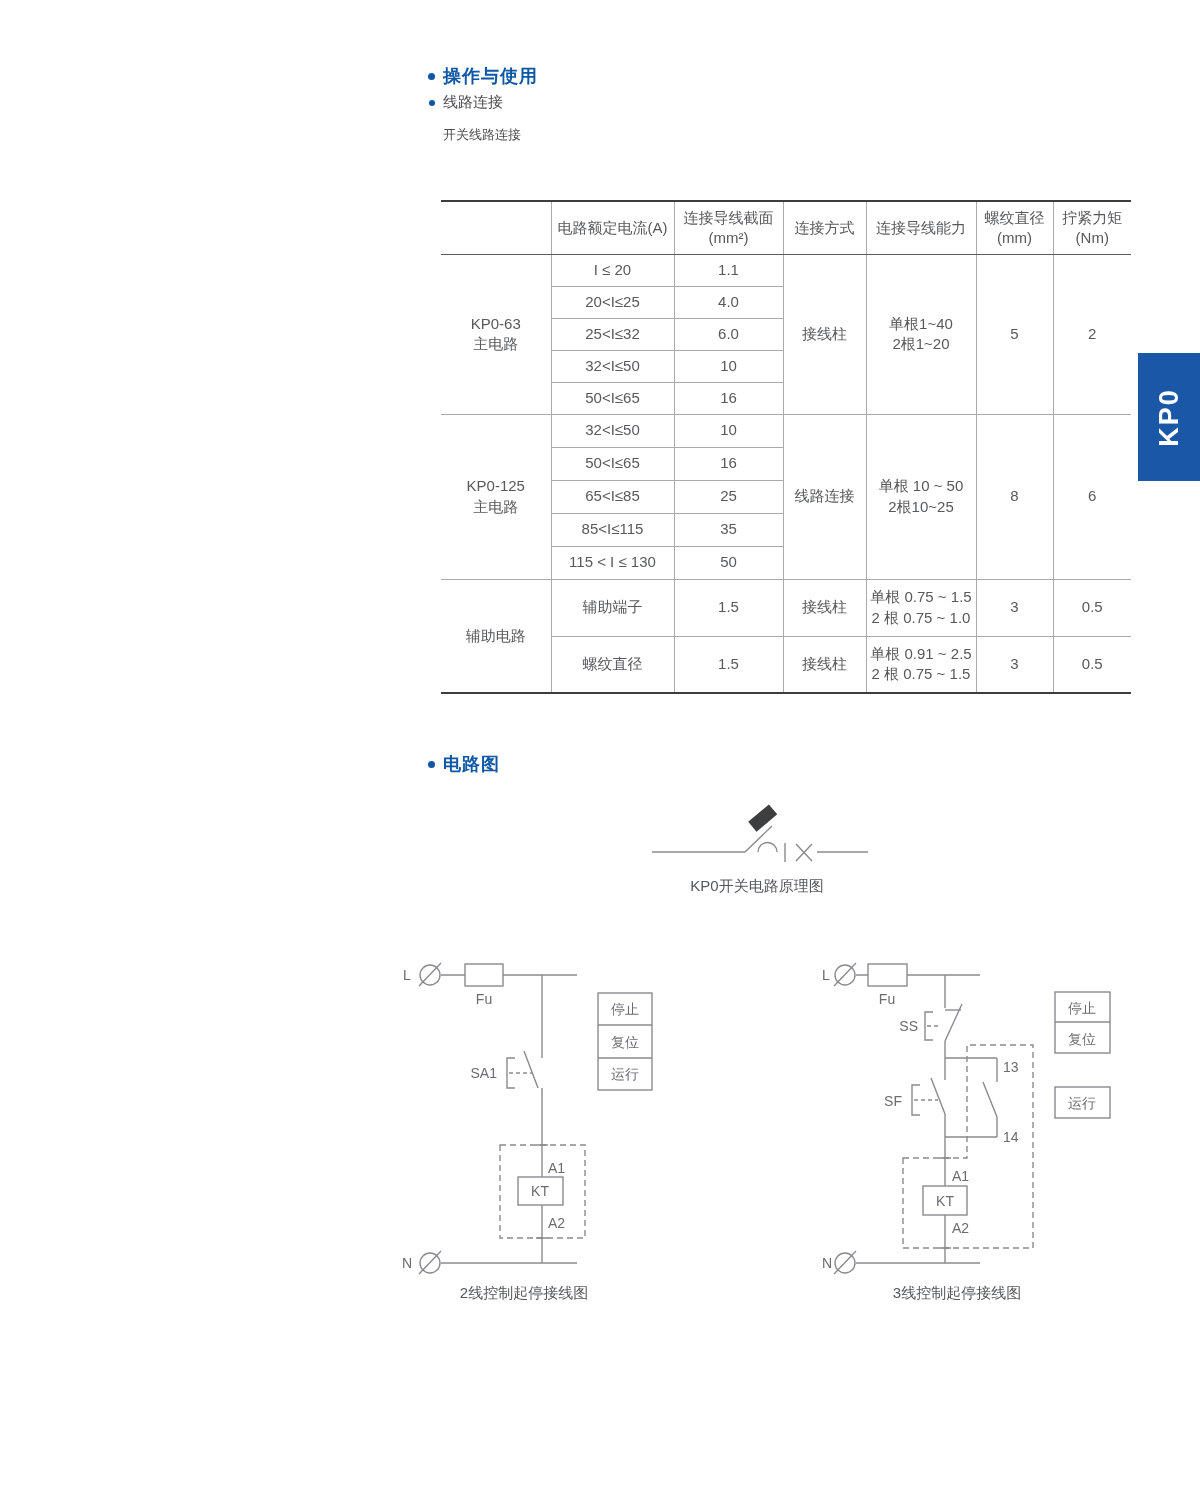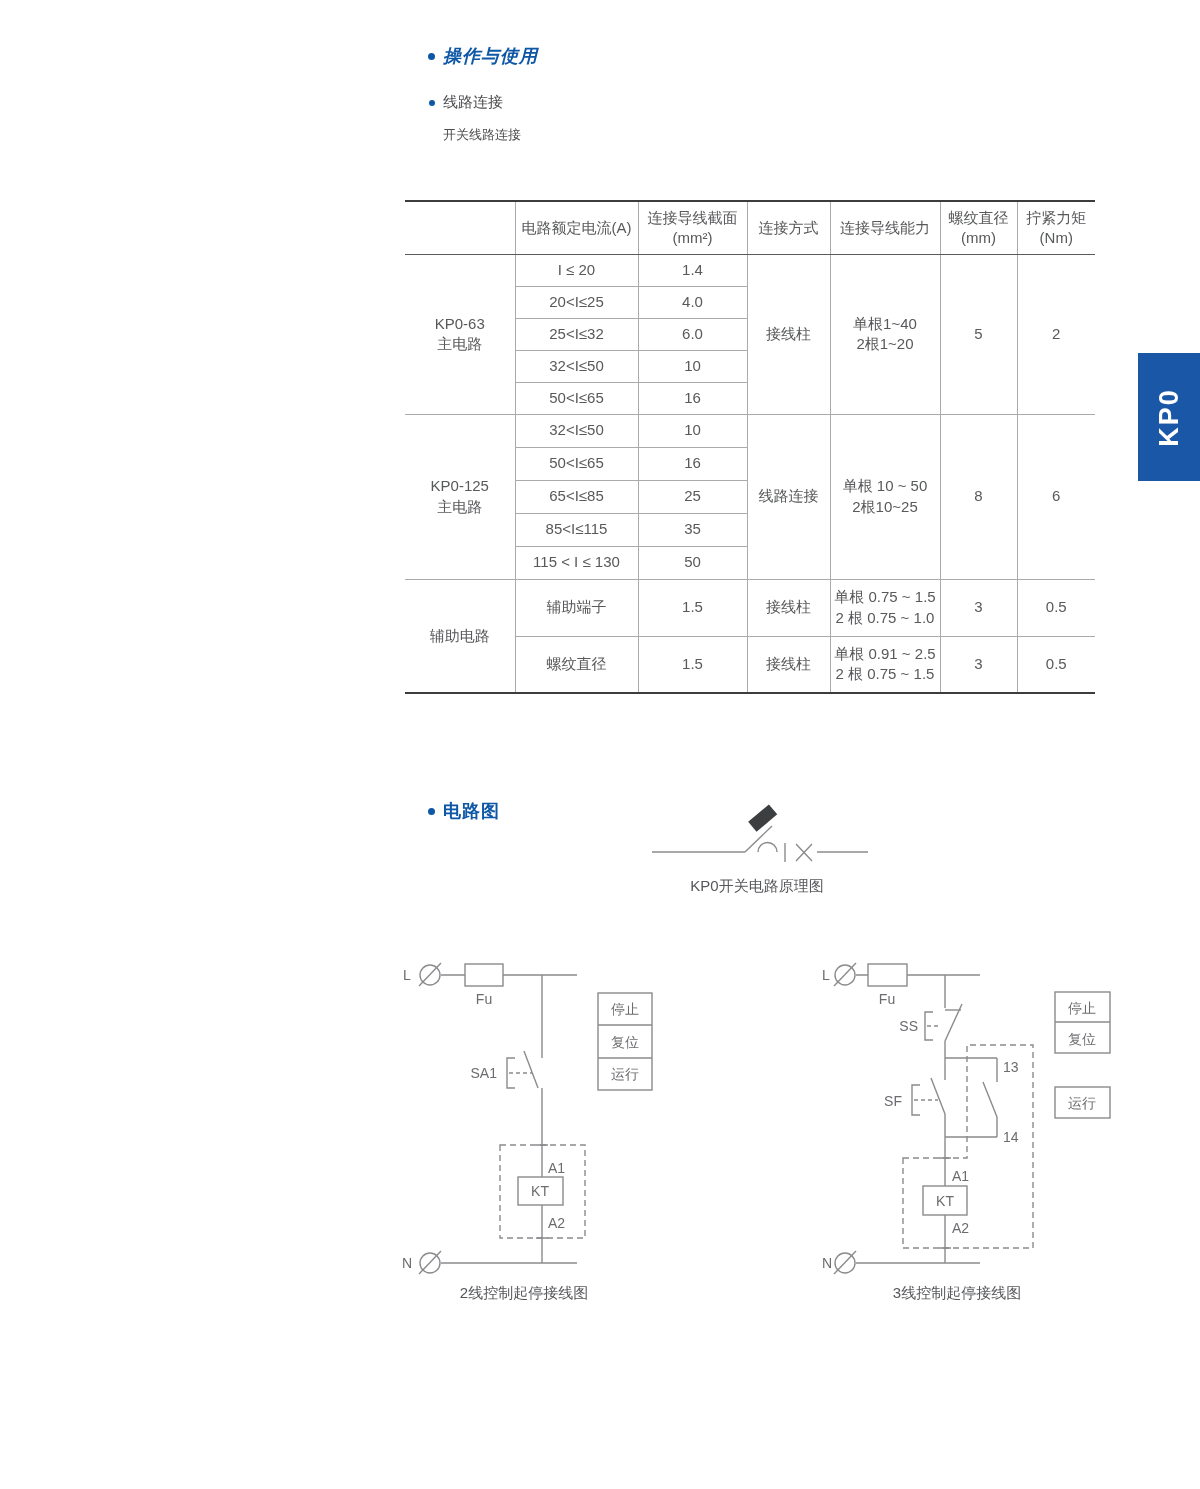--- a/index.html
+++ b/index.html
@@ -8,21 +8,21 @@
 
   
   .bullet-heading{position:absolute;display:flex;align-items:center;gap:8px;}
   .dot{width:7px;height:7px;border-radius:50%;background:var(--accent);flex:0 0 auto;}
   .dot.small{width:6px;height:6px;}
   .h-main{color:var(--accent);font-size:18px;font-weight:600;letter-spacing:1px;}
   .h-sub{color:#4c4d4f;font-size:15px;}
   .note{position:absolute;color:#4c4d4f;font-size:13px;}
 
   
-  .spec-table{position:absolute;left:405px;top:200px;width:690px;border-collapse:collapse;
+  .spec-table{position:absolute;left:441px;top:200px;width:690px;border-collapse:collapse;
               table-layout:fixed;font-size:15px;color:#58595b;
               border-top:2px solid #3c3d3f;border-bottom:2px solid #3c3d3f;}
   .spec-table th,.spec-table td{border:1px solid #a8aaad;text-align:center;vertical-align:middle;
               font-weight:400;padding:0;line-height:1.35;}
   .spec-table thead th{border-top:none;border-bottom:1px solid #5a5b5d;}
   .spec-table tr > *:first-child{border-left:none;}
   .spec-table tr > *:last-child{border-right:none;}
   .spec-table tbody tr.last > td{border-bottom:none;}
   .h53{height:53px;} .r32{height:32px;} .r33{height:33px;} .r57{height:57px;}
   .blk{display:block;}
@@ -40,21 +40,21 @@
   .diagram .dashed{stroke-dasharray:6 4;}
   .diagram .dashed-s{stroke-dasharray:4 3;}
   .diagram text{fill:#6b6c6f;font-size:14px;stroke:none;}
   .diagram text.caption{fill:#56575a;font-size:15px;}
 </style>
 </head>
 <body>
 
 <div class="page">
 
-  <div class="bullet-heading" style="left:428px;top:44px;font-style:italic;">
+  <div class="bullet-heading" style="left:428px;top:64px;">
     <span class="dot"></span>
     <span class="h-main">操作与使用</span>
   </div>
   <div class="bullet-heading" style="left:429px;top:93px;">
     <span class="dot small"></span>
     <span class="h-sub">线路连接</span>
   </div>
   <div class="note" style="left:443px;top:126px;">开关线路连接</div>
 
   <table class="spec-table">
@@ -88,21 +88,21 @@
       </tr>
     </thead>
     <tbody>
 
       <tr class="r32">
         <td rowspan="5">
           <span class="blk">KP0-63</span>
           <span class="blk">主电路</span>
         </td>
         <td>I ≤ 20</td>
-        <td>1.4</td>
+        <td>1.1</td>
         <td rowspan="5">接线柱</td>
         <td rowspan="5">
           <span class="blk">单根1~40</span>
           <span class="blk">2根1~20</span>
         </td>
         <td rowspan="5">5</td>
         <td rowspan="5">2</td>
       </tr>
       <tr class="r32">
         <td>20&lt;I≤25</td>
@@ -176,21 +176,21 @@
         <td>3</td>
         <td>0.5</td>
       </tr>
     </tbody>
   </table>
 
   <div class="kp0-tab">
     <span>KP0</span>
   </div>
 
-  <div class="bullet-heading" style="left:428px;top:752px;margin-top:47px;">
+  <div class="bullet-heading" style="left:428px;top:752px;">
     <span class="dot"></span>
     <span class="h-main">电路图</span>
   </div>
 
   <svg class="diagram" style="left:620px;top:795px;" width="280" height="108" viewBox="620 795 280 108">
     <path d="M652 852 H745"></path>
     <path d="M745 852 L772 826"></path>
     <rect class="filled" x="749" y="812" width="27" height="13" transform="rotate(-40 762 818)"></rect>
     <path d="M758 852 A9.5 9.5 0 0 1 777 852"></path>
     <path d="M785 843 V862"></path>

